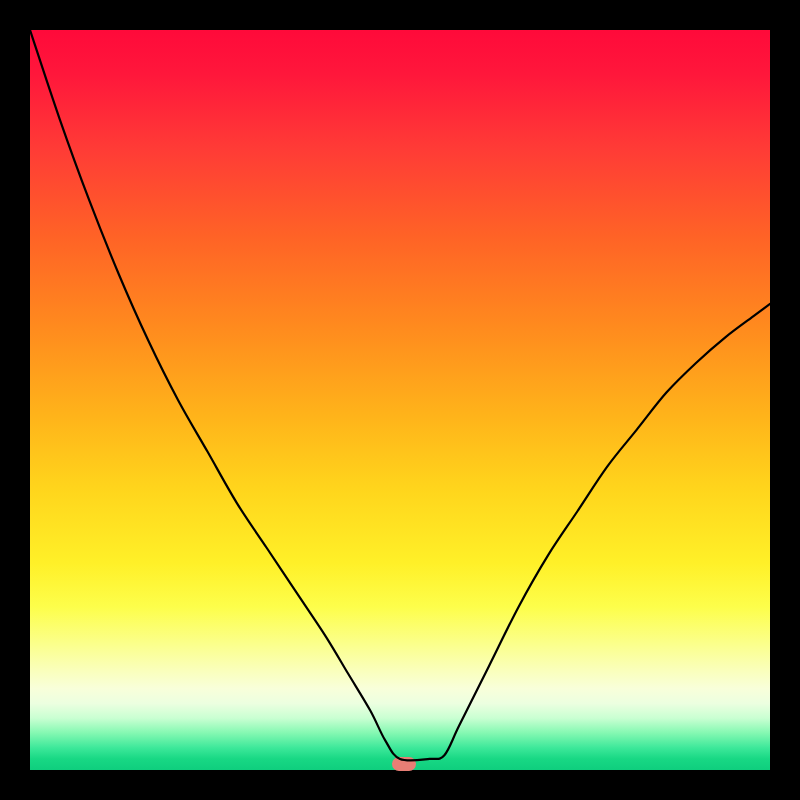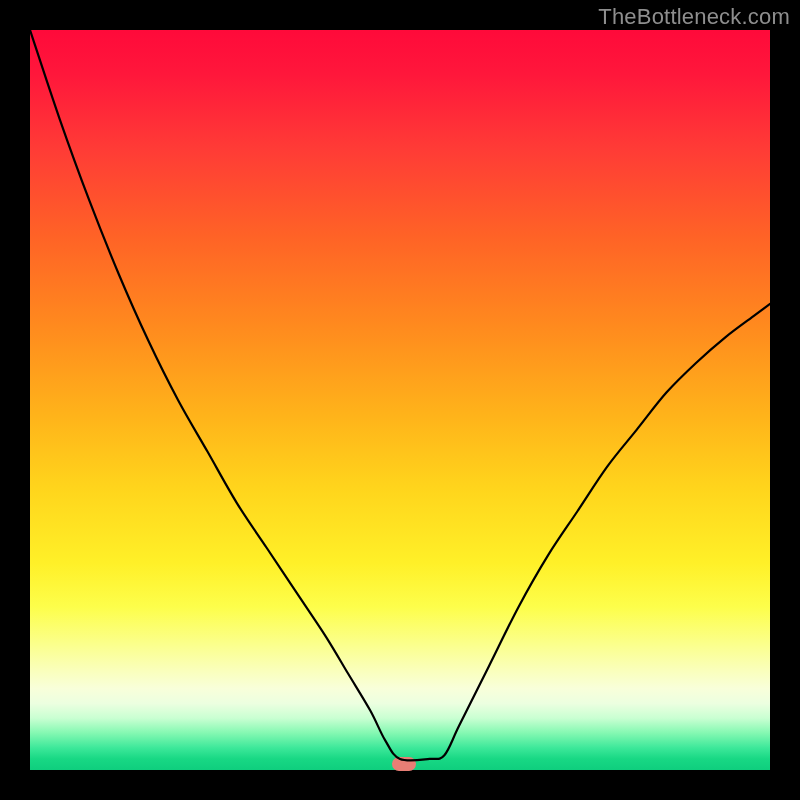--- a/index.html
+++ b/index.html
@@ -67,21 +67,20 @@
     color: #8e8e8e;
     font-size: 22px;
     font-weight: 500;
     letter-spacing: 0.2px;
   }
 </style>
 </head>
 <body>
 
 <div class="stage">
-  <div class="watermark">TheBottleneck.com</div>
 
   <div class="plot">
     <div class="gradient"></div>
 
     <div class="marker" id="marker" style="left: 373.7px; top: 734.08px;"></div>
 
     <svg class="curve" viewBox="0 0 740 740" preserveAspectRatio="none">
       <path id="curvePath" fill="none" stroke="#000" stroke-width="2.2" stroke-linejoin="round" stroke-linecap="round" d="M 0.00 0.00 C 4.93 14.80 19.73 60.43 29.60 88.80 C 39.47 117.17 49.33 144.30 59.20 170.20 C 69.07 196.10 78.93 220.77 88.80 244.20 C 98.67 267.63 108.53 289.83 118.40 310.80 C 128.27 331.77 138.13 351.50 148.00 370.00 C 157.87 388.50 167.73 404.53 177.60 421.80 C 187.47 439.07 197.33 457.57 207.20 473.60 C 217.07 489.63 226.93 503.20 236.80 518.00 C 246.67 532.80 256.53 547.60 266.40 562.40 C 276.27 577.20 287.37 593.23 296.00 606.80 C 304.63 620.37 310.80 631.47 318.20 643.80 C 325.60 656.13 334.23 669.70 340.40 680.80 C 346.57 691.90 350.27 702.38 355.20 710.40 C 360.13 718.42 362.60 725.82 370.00 728.90 C 377.40 731.98 392.20 729.52 399.60 728.90 C 407.00 728.28 409.47 730.75 414.40 725.20 C 419.33 719.65 421.80 710.40 429.20 695.60 C 436.60 680.80 448.93 656.13 458.80 636.40 C 468.67 616.67 478.53 595.70 488.40 577.20 C 498.27 558.70 508.13 541.43 518.00 525.40 C 527.87 509.37 537.73 495.80 547.60 481.00 C 557.47 466.20 567.33 450.17 577.20 436.60 C 587.07 423.03 596.93 411.93 606.80 399.60 C 616.67 387.27 626.53 373.70 636.40 362.60 C 646.27 351.50 656.13 342.25 666.00 333.00 C 675.87 323.75 685.73 315.12 695.60 307.10 C 705.47 299.08 717.80 290.45 725.20 284.90 C 732.60 279.35 737.53 275.65 740.00 273.80"></path>
     </svg>
   </div>

